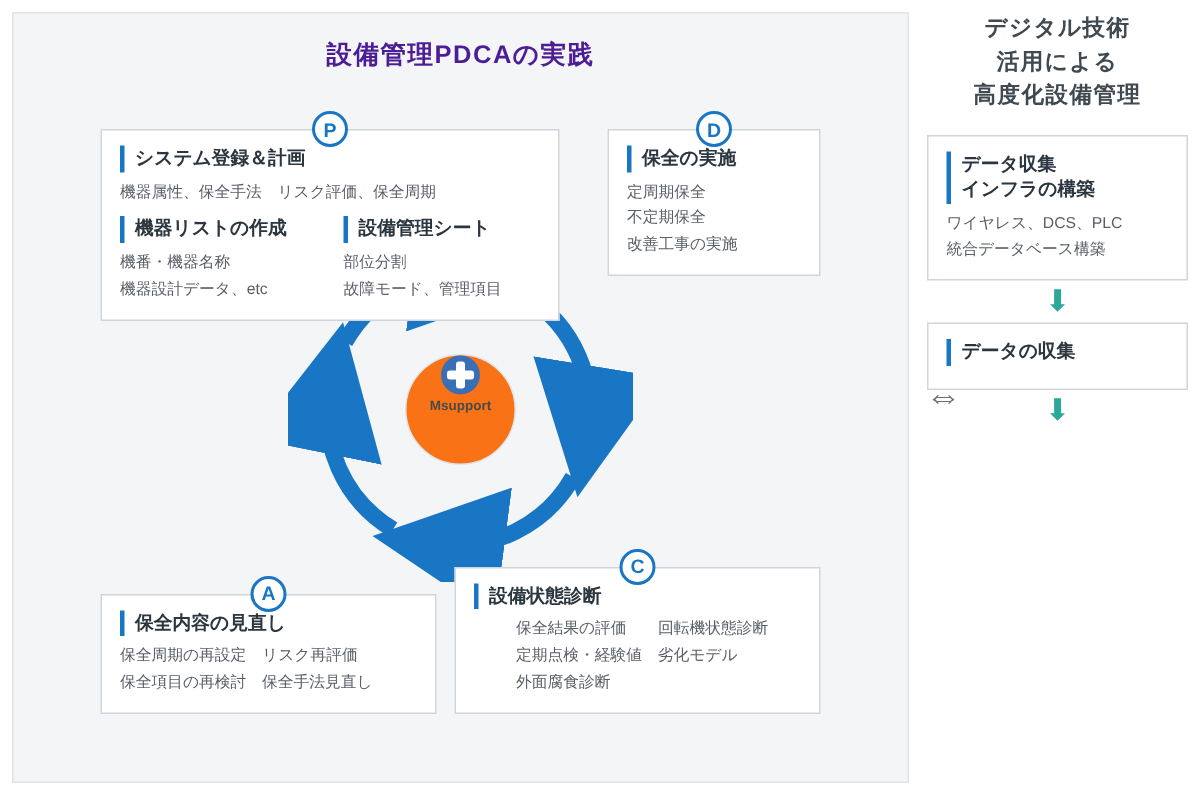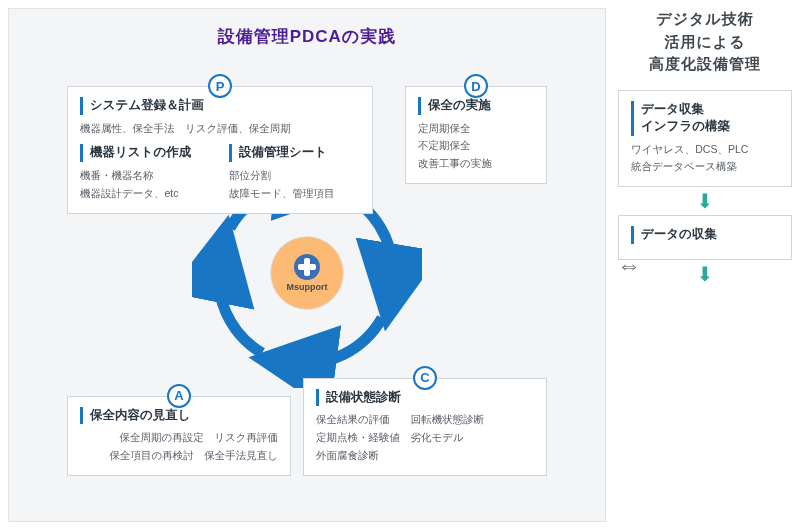--- a/index.html
+++ b/index.html
@@ -3,21 +3,21 @@
 <meta charset="utf-8">
 <style>
 *{margin:0;padding:0;box-sizing:border-box;font-family:"Hiragino Sans","Meiryo",sans-serif}
 body{width:800px;height:530px;display:flex;gap:12px;padding:8px;background:#fff}
 .left-panel{flex:1;background:#f3f5f7;border:1px solid #e0e4e8;padding:16px 20px;position:relative}
 .right-panel{width:174px;display:flex;flex-direction:column}
 .main-title{text-align:center;font-size:17px;font-weight:600;color:#4c1d95;margin-bottom:10px;letter-spacing:1px}
 .right-title{text-align:center;font-size:15px;font-weight:600;color:#404850;line-height:1.5;margin-bottom:14px;letter-spacing:1px}
 .cycle-area{position:relative;height:430px}
 .ring{position:absolute;left:50%;top:50%;transform:translate(-50%,-50%);width:230px;height:230px}
-.logo{position:absolute;left:50%;top:50%;transform:translate(-50%,-50%);width:74px;height:74px;background:#fdba74;border:1px solid #e0e4e8;border-radius:50%;display:flex;flex-direction:column;align-items:center;justify-content:center;z-index:10}
+.logo{position:absolute;left:50%;top:50%;transform:translate(-50%,-50%);width:74px;height:74px;background:#f97316;border:1px solid #e0e4e8;border-radius:50%;display:flex;flex-direction:column;align-items:center;justify-content:flex-start;z-index:10}
 .logo-icon{width:26px;height:26px;background:#3b6fb5;border-radius:50%;position:relative;margin-bottom:2px}
 .logo-icon::before,.logo-icon::after{content:"";position:absolute;background:#fff;border-radius:2px}
 .logo-icon::before{width:18px;height:6px;left:4px;top:10px}
 .logo-icon::after{width:6px;height:18px;left:10px;top:4px}
 .logo-text{font-size:9px;font-weight:700;color:#4a4a4a}
 .box{position:absolute;background:#fff;border:1px solid #d0d5db;padding:10px 12px;z-index:5}
 .box-p{left:38px;top:28px;width:306px}
 .box-d{right:38px;top:28px;width:142px}
 .box-c{right:38px;bottom:12px;width:244px}
 .box-a{left:38px;bottom:12px;width:224px}
@@ -81,29 +81,29 @@
       <div class="badge">D</div>
       <div class="box-heading">保全の実施</div>
       <div class="box-body" style="white-space: pre-line;">定周期保全
 不定期保全
 改善工事の実施</div>
     </div>
 
     <div class="box box-c">
       <div class="badge">C</div>
       <div class="box-heading">設備状態診断</div>
-      <div class="box-body" style="white-space: pre-line;">保全結果の評価　　回転機状態診断
+      <div class="box-body" style="white-space: pre-line; margin-left: 28px;">保全結果の評価　　回転機状態診断
 定期点検・経験値　劣化モデル
 外面腐食診断</div>
     </div>
 
     <div class="box box-a">
       <div class="badge">A</div>
       <div class="box-heading">保全内容の見直し</div>
-      <div class="box-body" style="white-space: pre-line; text-align: right;">保全周期の再設定　リスク再評価
+      <div class="box-body" style="white-space: pre-line;">保全周期の再設定　リスク再評価
 保全項目の再検討　保全手法見直し</div>
     </div>
 
   </div>
   <div class="connect-arrow">⇔</div>
 </div>
 
 <div class="right-panel">
   <div class="right-title" style="white-space: pre-line;">デジタル技術
 活用による

